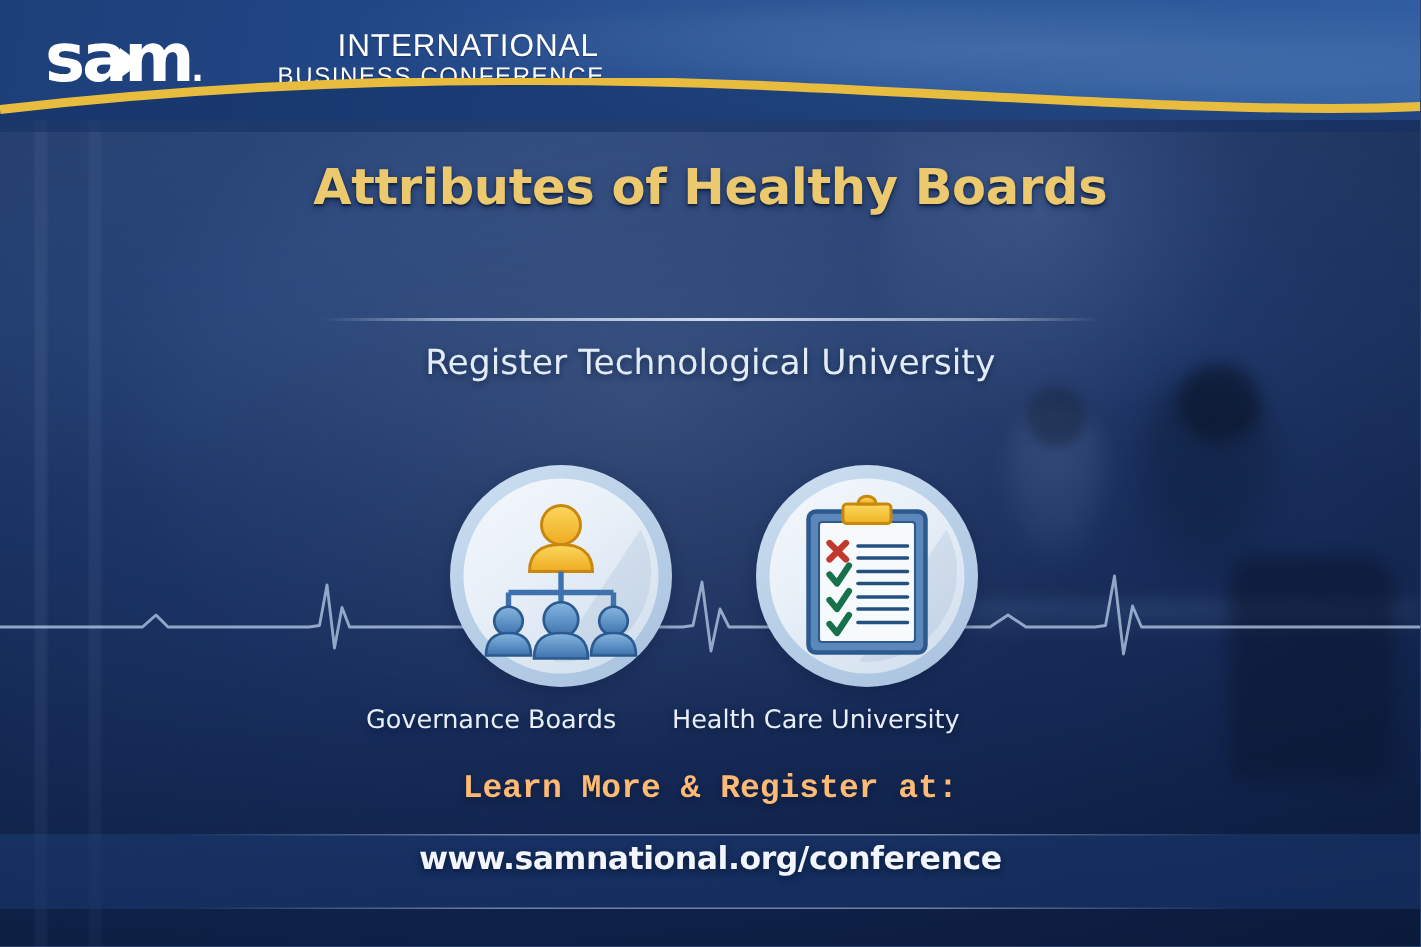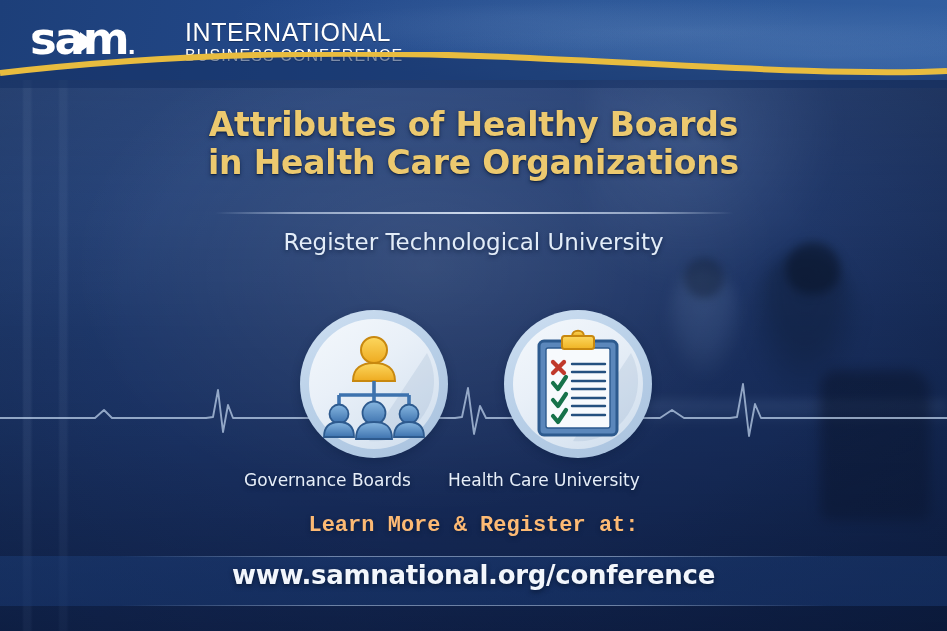--- a/index.html
+++ b/index.html
@@ -138,22 +138,23 @@
   .logo-arrow-bar{
     position:absolute; left:44px; top:23px; width:9px; height:6px; background:#ffffff;
   }
   .conf-text{
     position:absolute; left:185px; top:20px;
     color:#ffffff;
     font-family:"Liberation Sans", sans-serif;
     line-height:1.0;
   }
   .conf-line1{
-    font-size:25px; font-weight:normal; letter-spacing:0.6px;
+    font-size:21px; font-weight:normal; letter-spacing:0.6px;
     text-shadow:0 1px 1px rgba(0,0,0,0.3);
+    margin-left:40px;
   }
   .conf-line2{
     font-size:16px; font-weight:normal; letter-spacing:1.1px; margin-top:3px;
     text-shadow:0 1px 1px rgba(0,0,0,0.3);
   }
 
   
   .ekg{
     position:absolute; left:0; top:360px; width:947px; height:90px;
     opacity:0.78;
@@ -254,21 +255,21 @@
     content:""; position:absolute; left:120px; width:707px; height:1px;
     background:linear-gradient(90deg, rgba(214,230,250,0.0), rgba(214,230,250,0.45) 30%, rgba(214,230,250,0.45) 70%, rgba(214,230,250,0.0));
   }
   .url-band::before{ top:0; }
   .url-band::after{ bottom:0; }
   .url-text{
     position:absolute; left:0; top:560px; width:947px; text-align:center;
     color:#f2f6fc;
     font-family:"DejaVu Sans", sans-serif;
     font-weight:bold;
-    font-size:26px;
+    font-size:21px;
     letter-spacing:-0.3px;
     text-shadow:0 2px 5px rgba(6,20,46,0.75);
   }
 </style>
 </head>
 <body>
 
 <div class="slide">
 
   <div class="bg-photo">
@@ -307,21 +308,20 @@
 
   <svg class="gold-swoosh" viewBox="0 0 947 36" preserveAspectRatio="none">
     <path d="M0,24 C180,2 360,0 530,8 C700,16 850,26 947,22 L947,36 L0,36 Z" fill="rgba(20,48,98,0.55)"></path>
     <path d="M0,21 C180,0 360,-2 530,6 C700,14 850,24 947,19" fill="none" stroke="#e8bc3f" stroke-width="6"></path>
   </svg>
 
   <div class="content">
 
     <div class="title-block">
       <div class="title-line">Attributes of Healthy Boards</div>
-      <div class="title-line">in Health Care Organizations</div>
     </div>
 
     <div class="rule"></div>
 
     <div class="speaker-block">
       <div class="speaker-org">Register Technological University</div>
     </div>
 
     <div class="badges">
 

